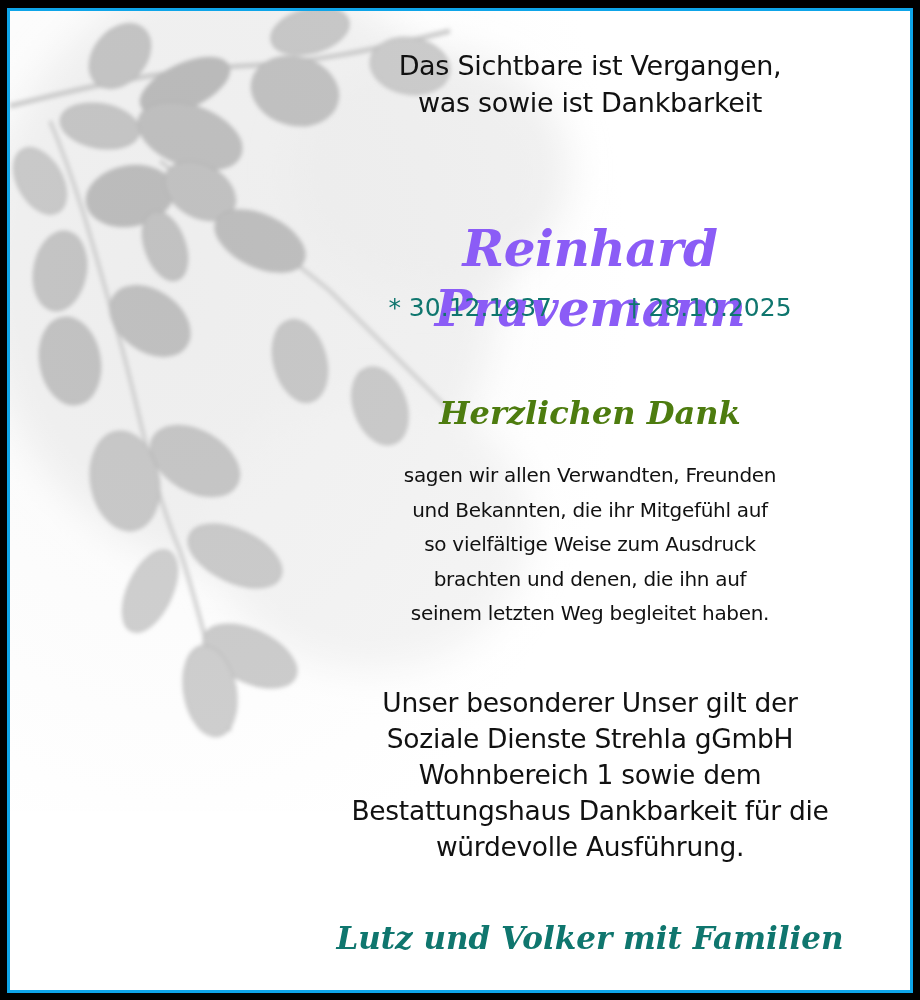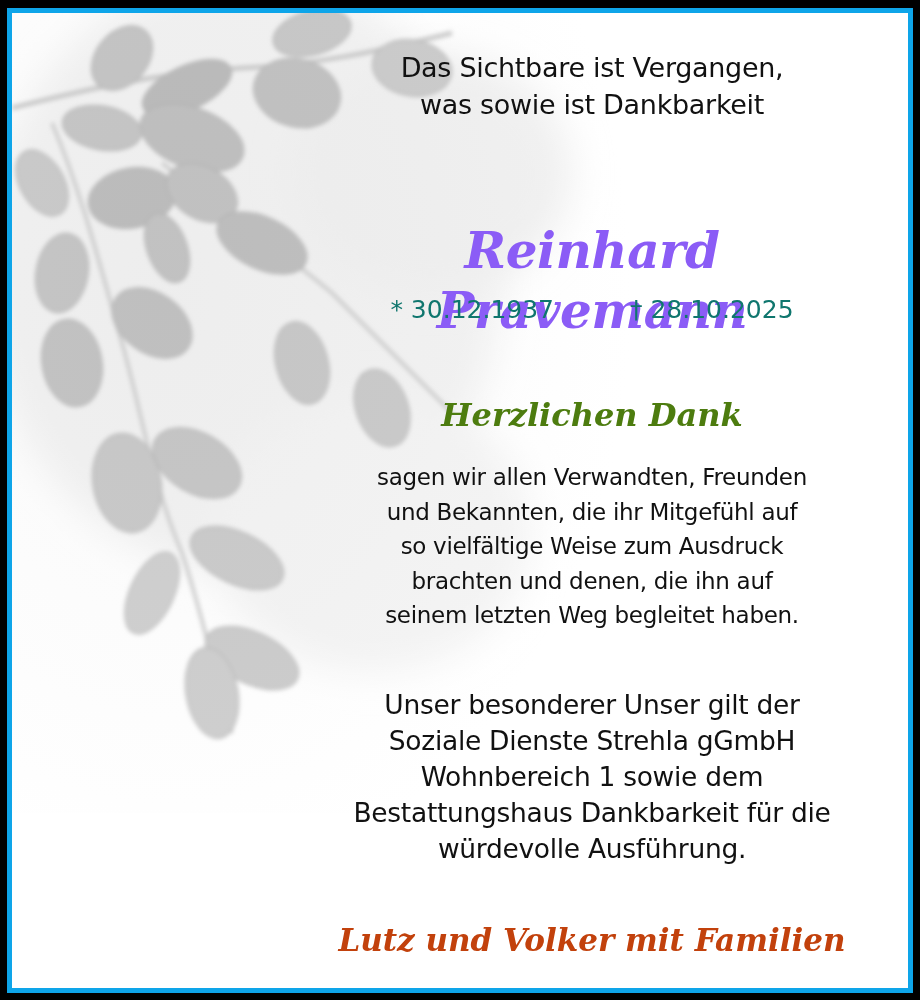--- a/index.html
+++ b/index.html
@@ -14,21 +14,21 @@
       overflow: hidden;
     }
     .frame {
       position: absolute;
       left: 7px;
       top: 8px;
       width: 906px;
       height: 985px;
       background: #ffffff;
       overflow: hidden;
-      border: 5px solid #0ea5e9;
+      border: 3px solid #0ea5e9;
       box-sizing: border-box;
       text-decoration: underline;
     }
     .leaves {
       position: absolute;
       left: 0;
       top: 0;
       width: 620px;
       height: 800px;
       pointer-events: none;
@@ -91,21 +91,21 @@
       font-weight: bold;
       font-size: 32px;
       line-height: 44px;
       color: #4d7c0f;
     }
     .thanks {
       position: absolute;
       left: 0;
       width: 560px;
       top: 447px;
-      font-size: 23px;
+      font-size: 20px;
       line-height: 34.5px;
       letter-spacing: -0.3px;
     }
     .special {
       position: absolute;
       left: 0;
       width: 560px;
       top: 674px;
       font-size: 26.5px;
       line-height: 36px;
@@ -114,21 +114,21 @@
     .signature {
       position: absolute;
       left: 0;
       width: 560px;
       top: 905px;
       font-family: "DejaVu Serif", "Liberation Serif", serif;
       font-style: italic;
       font-weight: bold;
       font-size: 31px;
       line-height: 44px;
-      color: #c2410c;
+      color: #0f766e;
     }
   </style>
 </head>
 <body>
 
 <div class="frame">
 
   <svg class="leaves" viewBox="0 0 620 800" xmlns="http://www.w3.org/2000/svg">
     <defs>
       <filter id="blur" x="-20%" y="-20%" width="140%" height="140%">

